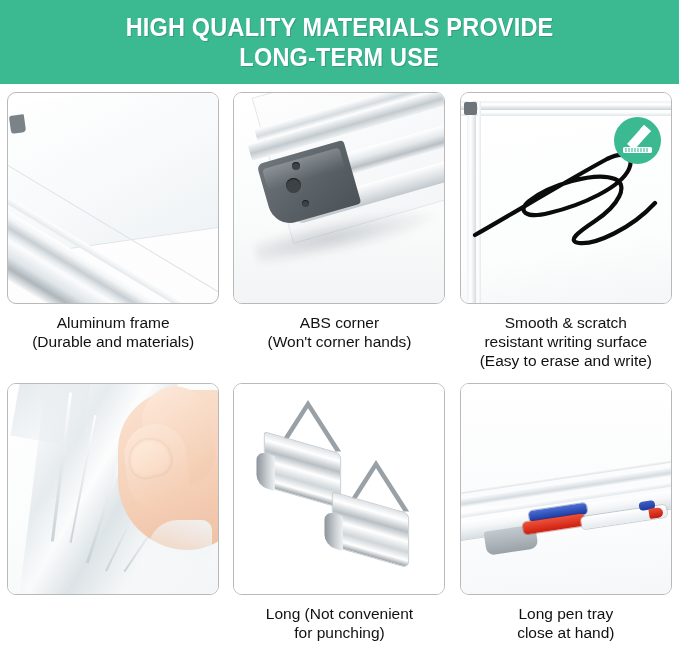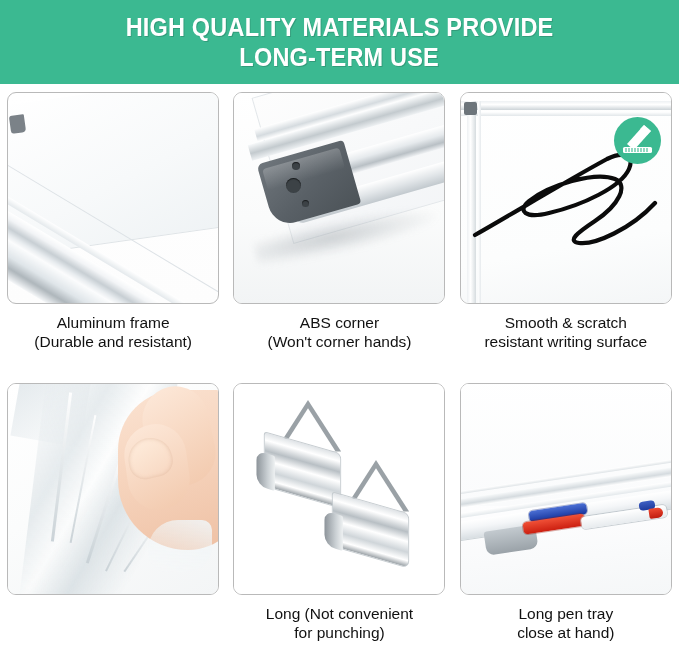--- a/index.html
+++ b/index.html
@@ -457,21 +457,21 @@
       <div class="thumb p1">
         <div class="board"></div>
         <div class="thinline"></div>
         <div class="edge-hi"></div>
         <div class="rail"></div>
         <div class="rail2"></div>
         <div class="corner"></div>
       </div>
       <div class="caption">
         <div>Aluminum frame</div>
-        <div>(Durable and resistant)</div>
+        <div>(Durable and materials)</div>
       </div>
     </div>
 
     <div class="cell">
       <div class="thumb p2">
         <div class="panel-bg"></div>
         <div class="bd"></div>
         <div class="frm"></div>
         <div class="frm2"></div>
         <div class="frm3"></div>
@@ -518,20 +518,21 @@
               <line x1="27" y1="31" x2="27" y2="35"></line>
               <line x1="30" y1="31" x2="30" y2="35"></line>
               <line x1="33" y1="31" x2="33" y2="35"></line>
             </g>
           </svg>
         </div>
       </div>
       <div class="caption">
         <div>Smooth &amp; scratch</div>
         <div>resistant writing surface</div>
+        <div>(Easy to erase and write)</div>
       </div>
     </div>
 
     <div class="cell">
       <div class="thumb p4">
         <div class="base"></div>
         <div class="cornerfold"></div>
         <div class="filmfold"></div>
         <div class="crease c1"></div>
         <div class="crease c2"></div>

